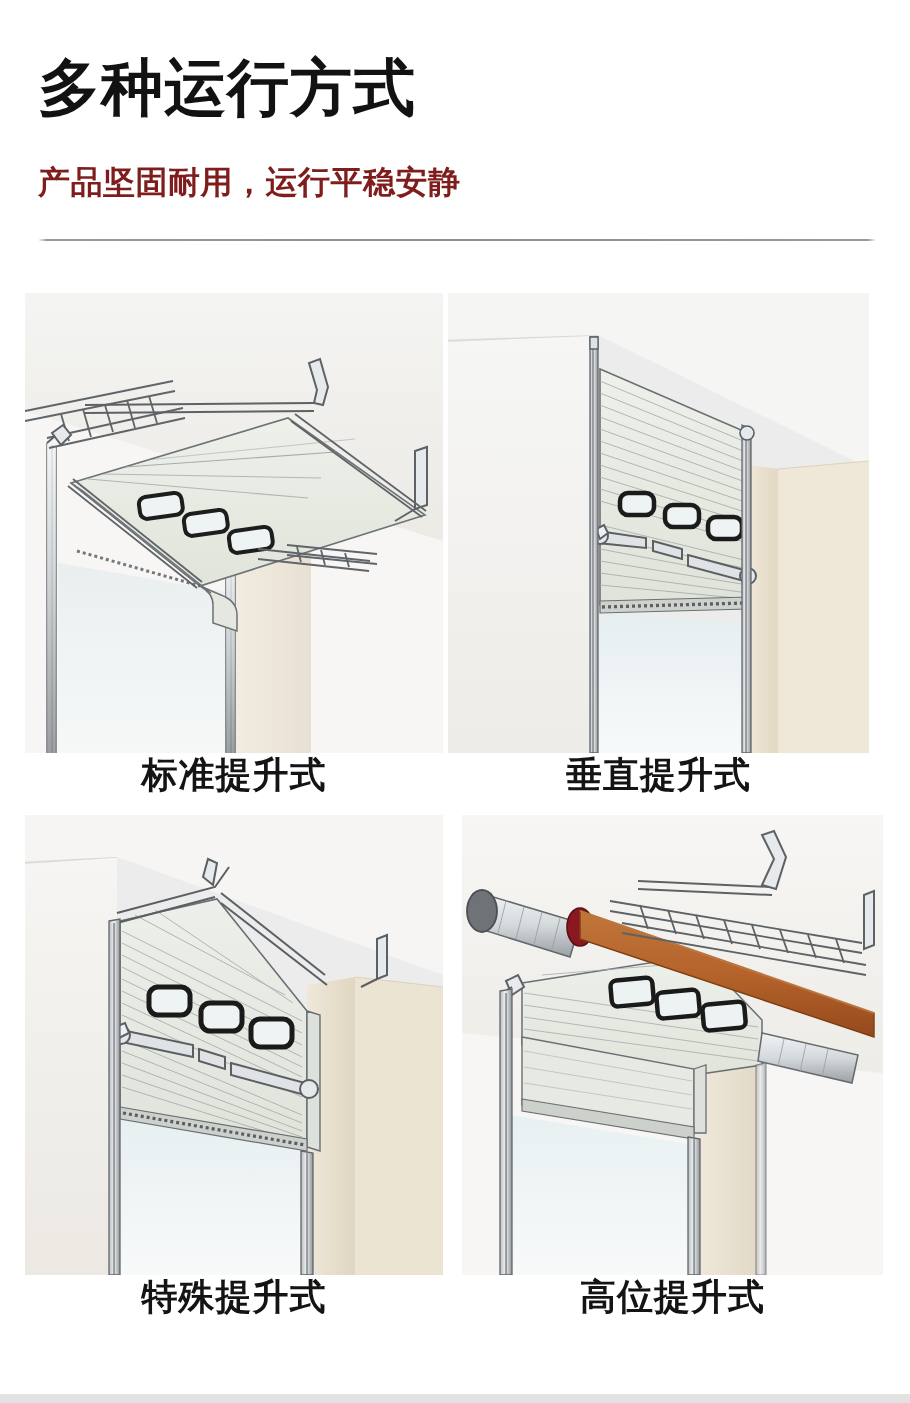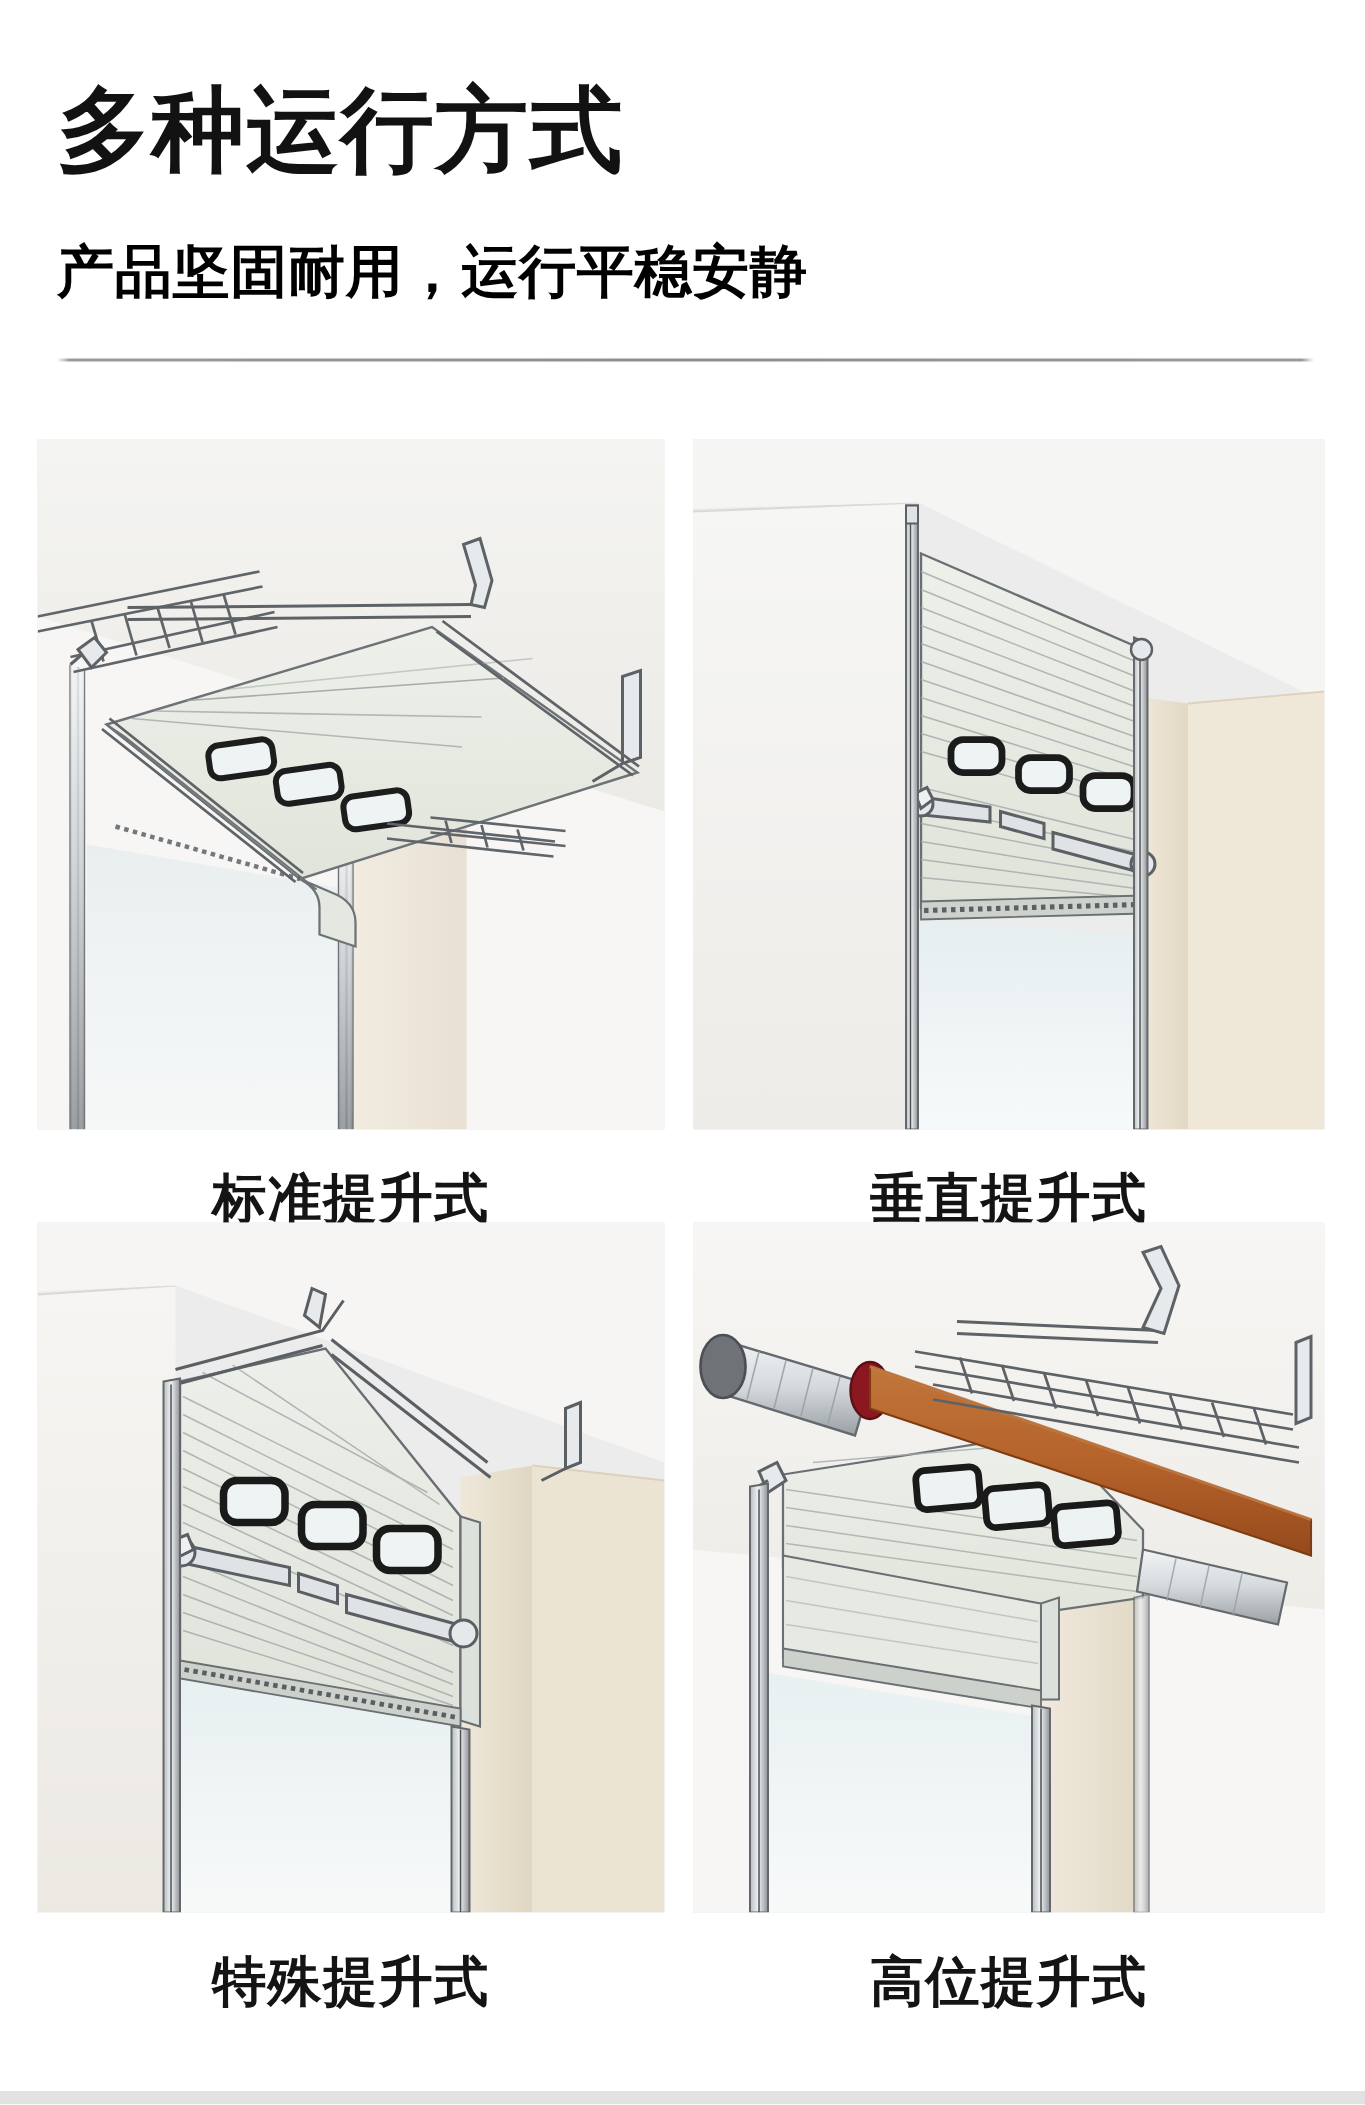--- a/index.html
+++ b/index.html
@@ -14,43 +14,42 @@
 
   
   .header{position:absolute;left:0;top:0;width:910px;}
   .title{
     position:absolute;left:38px;top:52px;
     font-size:62px;line-height:72px;font-weight:700;
     color:#121212;letter-spacing:1px;white-space:nowrap;
   }
   .subtitle{
     position:absolute;left:38px;top:158px;
-    font-size:38px;line-height:48px;font-weight:700;
-    color:#000000;letter-spacing:0.5px;white-space:nowrap;
+    font-size:32px;line-height:48px;font-weight:700;
+    color:#7f1d1d;letter-spacing:0.5px;white-space:nowrap;
   }
   .divider{
     position:absolute;left:38px;top:239px;width:838px;height:2px;
     background:linear-gradient(to right,#ffffff 0%,#9a9a9a 1%,#8e8e8e 50%,#9a9a9a 99%,#ffffff 100%);
   }
 
   
   .grid{position:absolute;left:0;top:0;width:910px;height:1403px;}
   .cell{position:absolute;}
   .cell.c0{left:25px;top:293px;}
-  .cell.c1{left:462px;top:293px;}
+  .cell.c1{left:448px;top:293px;}
   .cell.c2{left:25px;top:815px;}
   .cell.c3{left:462px;top:815px;}
   .panel{
     position:relative;width:418px;height:460px;
     background:#ececec;overflow:hidden;
   }
   .cell.c1 .panel,.cell.c3 .panel{width:421px;}
   .caption{
     width:418px;text-align:center;
-    margin-top:24px;
     font-size:36px;line-height:44px;font-weight:700;
     color:#141414;letter-spacing:1px;
   }
   .cell.c1 .caption,.cell.c3 .caption{width:421px;}
 
   
   .panel svg{display:block;width:100%;height:100%;}
 
   
   .bottom-strip{

